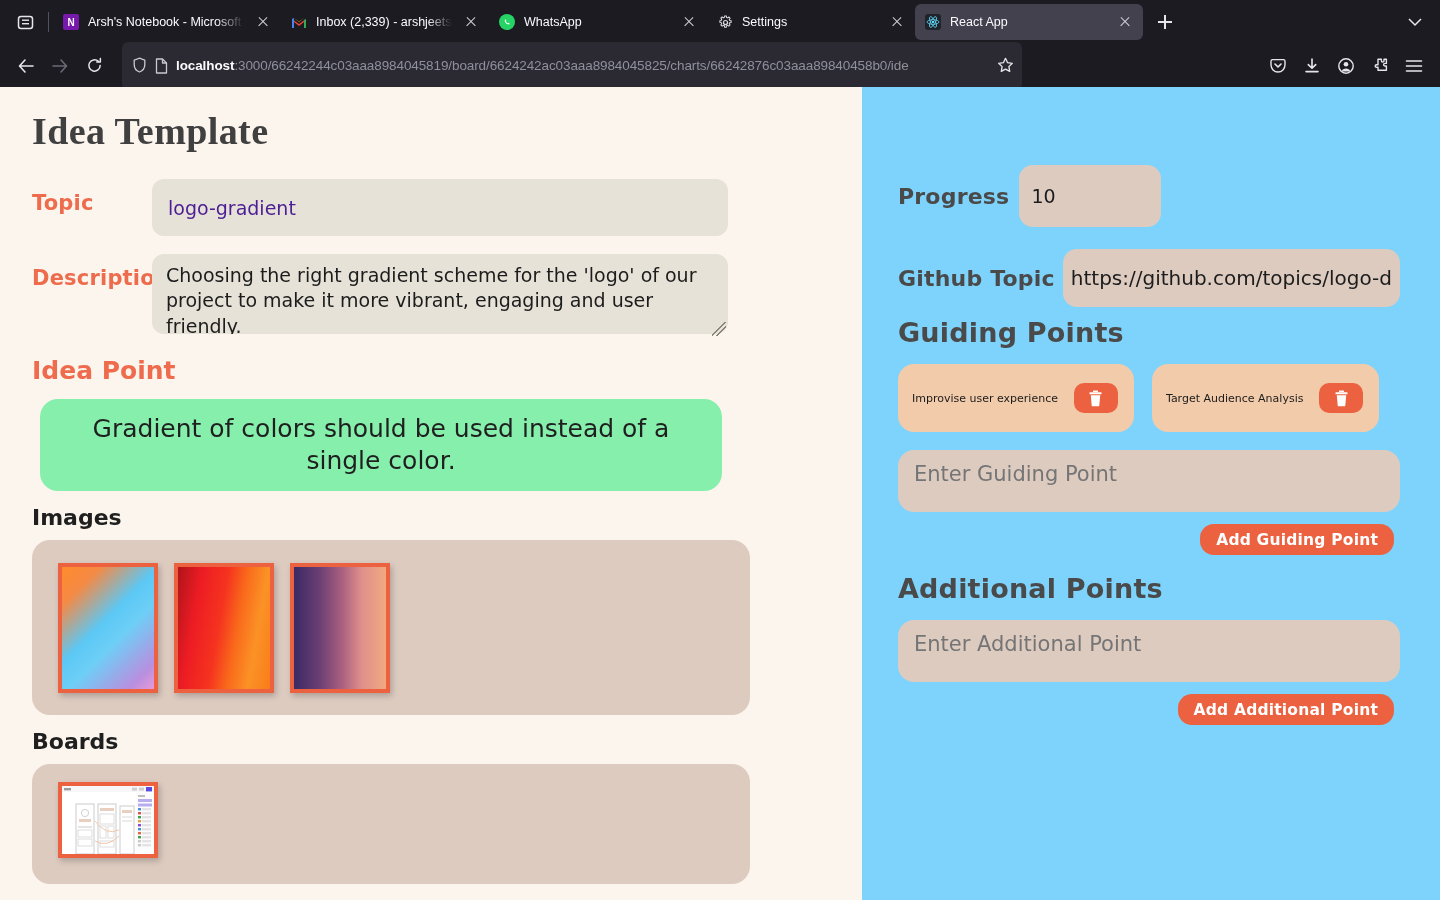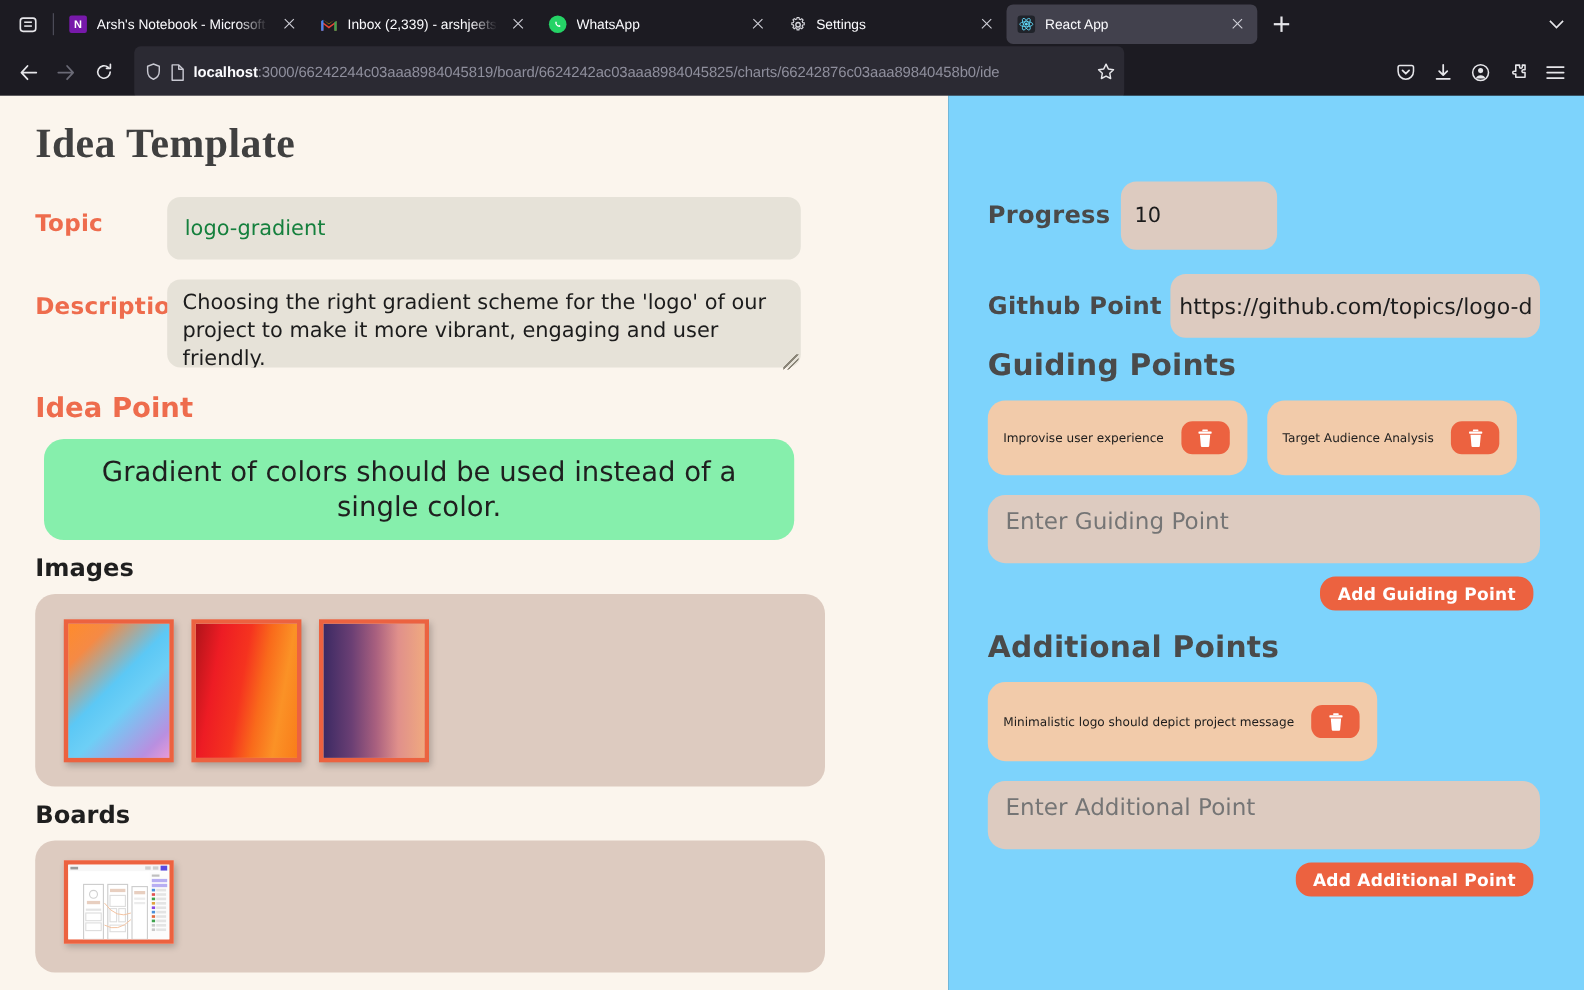--- a/index.html
+++ b/index.html
@@ -118,21 +118,21 @@
     font-family: Liberation Serif, serif; letter-spacing: 0.4px;
     margin: 0 0 26px 0;
   }
   .field-row { display: flex; align-items: flex-start; margin-bottom: 18px; }
   .field-label {
     font-size: 21px; color: #ee6c4d; font-weight: 700; width: 120px;
     flex: 0 0 auto; padding-top: 12px; letter-spacing: 0.2px;
   }
   .topic-input {
     width: 576px; height: 57px; background: #e6e2d8; border: none; border-radius: 12px;
-    padding: 0 16px; font-size: 19px; color: #15803d;
+    padding: 0 16px; font-size: 19px; color: #4c1d95;
     font-family: "DejaVu Sans", sans-serif; outline: none;
   }
   .desc-box {
     width: 576px; height: 80px; background: #e6e2d8; border: none; border-radius: 12px;
     padding: 9px 14px; font-size: 19px; color: #1c1c1c; line-height: 1.33;
     font-family: "DejaVu Sans", sans-serif; outline: none; resize: none;
     position: relative; overflow: hidden;
   }
   .resize-grip {
     position: absolute; right: 2px; bottom: 2px; width: 14px; height: 14px;
@@ -456,21 +456,21 @@
 
   <div class="right-pane">
     <div class="rp-inner">
 
       <div class="rp-row">
         <span class="rp-label">Progress</span>
         <input class="progress-input" value="10" style="">
       </div>
 
       <div class="rp-row" style="margin-bottom:10px;">
-        <span class="rp-label">Github Point</span>
+        <span class="rp-label">Github Topic</span>
         <input class="github-input" value="https://github.com/topics/logo-design" style="">
       </div>
 
       <div class="rp-section-title">Guiding Points</div>
 
       <div class="chip-row">
         <div class="chip">
           <span>Improvise user experience</span>
           <button class="del-btn">
             <svg width="15" height="17" viewBox="0 0 15 17">
@@ -493,32 +493,20 @@
       </div>
 
       <div class="entry-wrap">
         <textarea class="entry-box" placeholder="Enter Guiding Point" style=""></textarea>
         <span class="resize-grip"></span>
       </div>
       <button class="add-btn">Add Guiding Point</button>
 
       <div class="rp-section-title" style="margin-top:18px;">Additional Points</div>
 
-      <div class="chip-row">
-        <div class="chip" style="height:72px;">
-          <span>Minimalistic logo should depict project message</span>
-          <button class="del-btn">
-            <svg width="15" height="17" viewBox="0 0 15 17">
-              <rect x="1.5" y="2.2" width="12" height="2.1" rx="0.6" fill="#fff"></rect>
-              <rect x="5" y="0.4" width="5" height="1.6" rx="0.5" fill="#fff"></rect>
-              <path d="M2.8 5.2h9.4l-.9 10.2a1 1 0 0 1-1 .9H4.7a1 1 0 0 1-1-.9z" fill="#fff"></path>
-            </svg>
-          </button>
-        </div>
-      </div>
 
       <div class="entry-wrap">
         <textarea class="entry-box" placeholder="Enter Additional Point" style=""></textarea>
         <span class="resize-grip"></span>
       </div>
       <button class="add-btn">Add Additional Point</button>
 
     </div>
   </div>
 </div>

